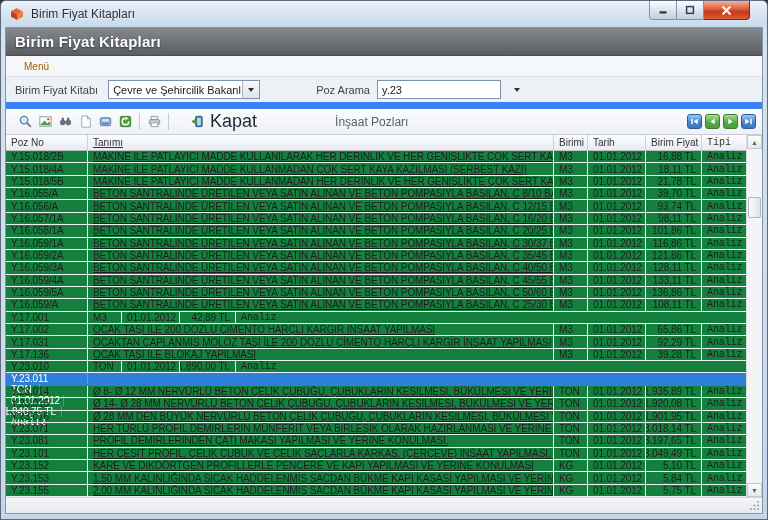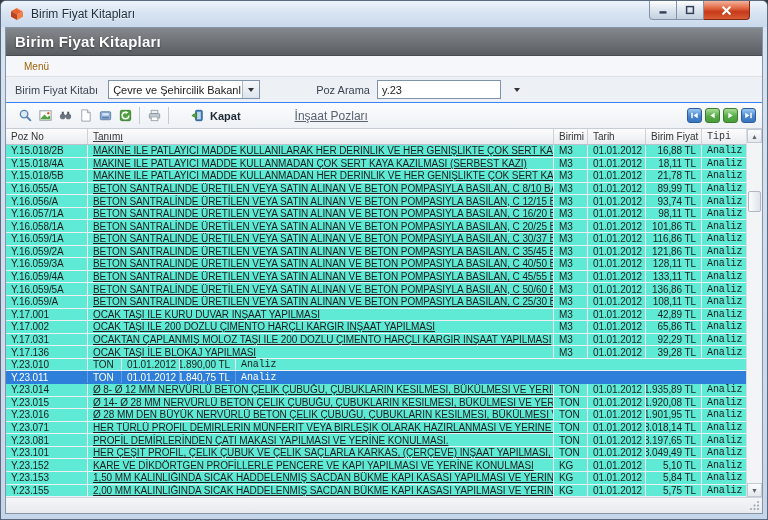--- a/index.html
+++ b/index.html
@@ -20,60 +20,60 @@
         background:linear-gradient(#f2b39c,#e06642 40%,#c6391a 60%,#d85c33);}
   
   .client{position:absolute;left:4px;right:4px;top:26px;bottom:5px;border:1px solid #8795a8;
           background:#eef1f6;display:flex;flex-direction:column;overflow:hidden;}
   .page-header{height:27px;flex:none;background:linear-gradient(#85888c,#5a5e62);display:flex;align-items:center;
                padding-left:9px;border-bottom:1px solid #494d51;}
   .page-header span{font-size:15px;font-weight:bold;color:#fff;text-shadow:0 1px 2px rgba(0,0,0,.5);letter-spacing:.2px;}
   .menubar{height:20px;flex:none;background:#f5f7fa;border-bottom:1px solid #dbe0e7;display:flex;align-items:center;padding-left:12px;}
   .menu-item{font-size:10px;color:#a16207;padding:1px 6px;cursor:default;}
   
-  .filter-row{height:25px;flex:none;background:#edf1f6;display:flex;align-items:center;border-bottom:1px solid #3b82f6;}
+  .filter-row{height:25px;flex:none;background:#edf1f6;display:flex;align-items:center;border-bottom:7px solid #3b82f6;}
   .flabel{font-size:11px;color:#3c4450;}
   .lbl-book{margin-left:9px;}
   .combo{margin-left:10px;width:152px;height:19px;background:#fff;border:1px solid #7e93ab;display:flex;align-items:center;box-sizing:border-box;cursor:default;}
   .combo-text{flex:1;font-size:11px;color:#222;padding-left:4px;white-space:nowrap;overflow:hidden;}
   .combo-btn{width:16px;height:100%;background:linear-gradient(#f6f8fa,#dde4ec);border-left:1px solid #aab6c4;display:flex;align-items:center;justify-content:center;}
   .tri-down{width:0;height:0;border-left:3.5px solid transparent;border-right:3.5px solid transparent;border-top:4px solid #333;}
   .lbl-search{margin-left:56px;}
   .search-input{margin-left:7px;width:124px;height:19px;border:1px solid #7e93ab;box-sizing:border-box;font-family:"Liberation Sans",sans-serif;font-size:11px;color:#222;padding:0 4px;outline:none;background:#fff;}
   .ext-arrow{margin-left:9px;width:14px;height:14px;display:flex;align-items:center;justify-content:center;cursor:pointer;}
   
   .toolbar{height:25px;flex:none;background:linear-gradient(#fbfcfd,#eef1f5);border-bottom:1px solid #c7cdd6;display:flex;align-items:center;padding:0 4px 0 9px;}
   .tbtn{width:20px;height:20px;display:flex;align-items:center;justify-content:center;border-radius:2px;cursor:pointer;flex:none;}
   .tbtn svg{width:15px;height:15px;}
   .tsep{width:1px;height:17px;background:#c3cad3;margin:0 4px;flex:none;}
   .kapat-btn{display:flex;align-items:center;margin-left:12px;padding:2px 8px 2px 5px;border-radius:2px;cursor:pointer;flex:none;}
   .kapat-btn svg{width:15px;height:15px;margin-right:5px;}
-  .kapat-label{font-size:11px;font-weight:bold;color:#1d2835;}
-  .section-label{font-size:12px;color:#5a6270;margin-left:46px;flex:none;text-decoration:underline;}
+  .kapat-label{font-size:18px;font-weight:normal;color:#1d2835;}
+  .section-label{font-size:12px;color:#5a6270;margin-left:70px;flex:none;}
   .nav-group{margin-left:auto;display:flex;gap:3px;margin-right:2px;}
   .nav-btn{width:15px;height:15px;border-radius:3px;display:flex;align-items:center;justify-content:center;cursor:pointer;box-sizing:border-box;}
   .nav-btn.blue{background:linear-gradient(#9cc9f2,#4584ce 55%,#3a76bd);border:1px solid #2d5c9e;}
   .nav-btn.green{background:linear-gradient(#abdd97,#55ab45 55%,#4a9e3b);border:1px solid #3a7d2e;}
   .nav-btn svg{width:9px;height:9px;}
   
-  .grid{flex:1;position:relative;background:#5eead4;overflow:hidden;}
+  .grid{flex:1;position:relative;background:#15803d;overflow:hidden;}
   .grid-main{position:absolute;left:0;top:0;bottom:0;right:16px;display:flex;flex-direction:column;}
   .ghead{height:15px;flex:none;display:flex;background:linear-gradient(#fdfdfe,#e9ebef);border-bottom:1px solid #b9c1cb;}
   .ghead .hc{font-size:10px;color:#333;padding-left:5px;display:flex;align-items:center;border-right:1px solid #ccd2d9;box-sizing:border-box;white-space:nowrap;overflow:hidden;cursor:pointer;}
   .tbody{flex:1;display:flex;flex-direction:column;}
   .trow{flex:1 1 0;display:flex;min-height:0;border-bottom:1px solid #eef1f4;cursor:default;}
   .trow .tc{font-size:10px;letter-spacing:-0.1px;color:#1d1d1d;display:flex;align-items:center;padding-left:5px;border-right:1px solid #edeff3;box-sizing:border-box;white-space:nowrap;overflow:hidden;text-overflow:ellipsis;}
   .c-poz{width:82px;flex:none;}
   .c-tanim{flex:1;min-width:0;text-decoration:underline;}
   .c-birimi{width:34px;flex:none;}
   .c-tarih{width:58px;flex:none;}
   .c-fiyat{width:56px;flex:none;}
   .c-tipi{width:44px;flex:none;border-right:none !important;font-family:Liberation Mono, monospace;}
   .tc.c-fiyat{justify-content:flex-end;padding-right:5px;padding-left:2px;}
-  .trow.sel{background:#2e7fd9;border-bottom-color:#2e7fd9;}
+  .trow.sel{background:#2e7fd9;border-bottom-color:#2e7fd9;flex-direction:column;}
   .trow.sel .tc{color:#fff;border-right-color:rgba(255,255,255,.25);}
   
   .vscroll{position:absolute;right:0;top:0;bottom:0;width:16px;background:#f2f4f6;border-left:1px solid #d8dde3;box-sizing:border-box;display:flex;flex-direction:column;}
   .sbtn{height:14px;flex:none;display:flex;align-items:center;justify-content:center;background:linear-gradient(#fcfdfd,#e4e8ed);border:1px solid #c2c9d2;box-sizing:border-box;font-size:7px;color:#5a6572;cursor:pointer;}
   .strack{flex:1;position:relative;}
   .sthumb{position:absolute;left:1px;right:1px;top:48px;height:19px;background:linear-gradient(90deg,#fbfcfd,#dfe4ea);border:1px solid #aeb7c2;border-radius:2px;cursor:pointer;}
   
   .statusbar{height:15px;flex:none;background:linear-gradient(#f4f5f7,#e8eaee);border-top:1px solid #cdd3da;position:relative;}
   .grip{position:absolute;right:2px;bottom:2px;width:11px;height:11px;cursor:nwse-resize;}
 </style>
@@ -259,21 +259,21 @@
     <div class="tc c-tarih">01.01.2012</div>
     <div class="tc c-fiyat">21,78 TL</div>
     <div class="tc c-tipi">Analiz</div>
   </div>
 
   <div class="trow">
     <div class="tc c-poz">Y.16.055/A</div>
     <div class="tc c-tanim">BETON SANTRALİNDE ÜRETİLEN VEYA SATIN ALINAN VE BETON POMPASIYLA BASILAN, C 8/10 BASINÇ DAYANIM SINIFINDA BETON ...</div>
     <div class="tc c-birimi">M3</div>
     <div class="tc c-tarih">01.01.2012</div>
-    <div class="tc c-fiyat">89,99 TL</div>
+    <div class="tc c-fiyat">39,70 TL</div>
     <div class="tc c-tipi">Analiz</div>
   </div>
 
   <div class="trow">
     <div class="tc c-poz">Y.16.056/A</div>
     <div class="tc c-tanim">BETON SANTRALİNDE ÜRETİLEN VEYA SATIN ALINAN VE BETON POMPASIYLA BASILAN, C 12/15 BASINÇ DAYANIM SINIFINDA BETON ...</div>
     <div class="tc c-birimi">M3</div>
     <div class="tc c-tarih">01.01.2012</div>
     <div class="tc c-fiyat">93,74 TL</div>
     <div class="tc c-tipi">Analiz</div>
@@ -346,21 +346,20 @@
     <div class="tc c-poz">Y.16.059/A</div>
     <div class="tc c-tanim">BETON SANTRALİNDE ÜRETİLEN VEYA SATIN ALINAN VE BETON POMPASIYLA BASILAN, C 25/30 BASINÇ DAYANIM SINIFINDA BETON ...</div>
     <div class="tc c-birimi">M3</div>
     <div class="tc c-tarih">01.01.2012</div>
     <div class="tc c-fiyat">108,11 TL</div>
     <div class="tc c-tipi">Analiz</div>
   </div>
 
   <div class="trow">
     <div class="tc c-poz">Y.17.001</div>
-    <div class="tc c-tanim">OCAK TAŞI İLE KURU DUVAR İNŞAAT YAPILMASI</div>
     <div class="tc c-birimi">M3</div>
     <div class="tc c-tarih">01.01.2012</div>
     <div class="tc c-fiyat">42,89 TL</div>
     <div class="tc c-tipi">Analiz</div>
   </div>
 
   <div class="trow">
     <div class="tc c-poz">Y.17.002</div>
     <div class="tc c-tanim">OCAK TAŞI İLE 200 DOZLU ÇİMENTO HARÇLI KARGİR İNŞAAT YAPILMASI</div>
     <div class="tc c-birimi">M3</div>

